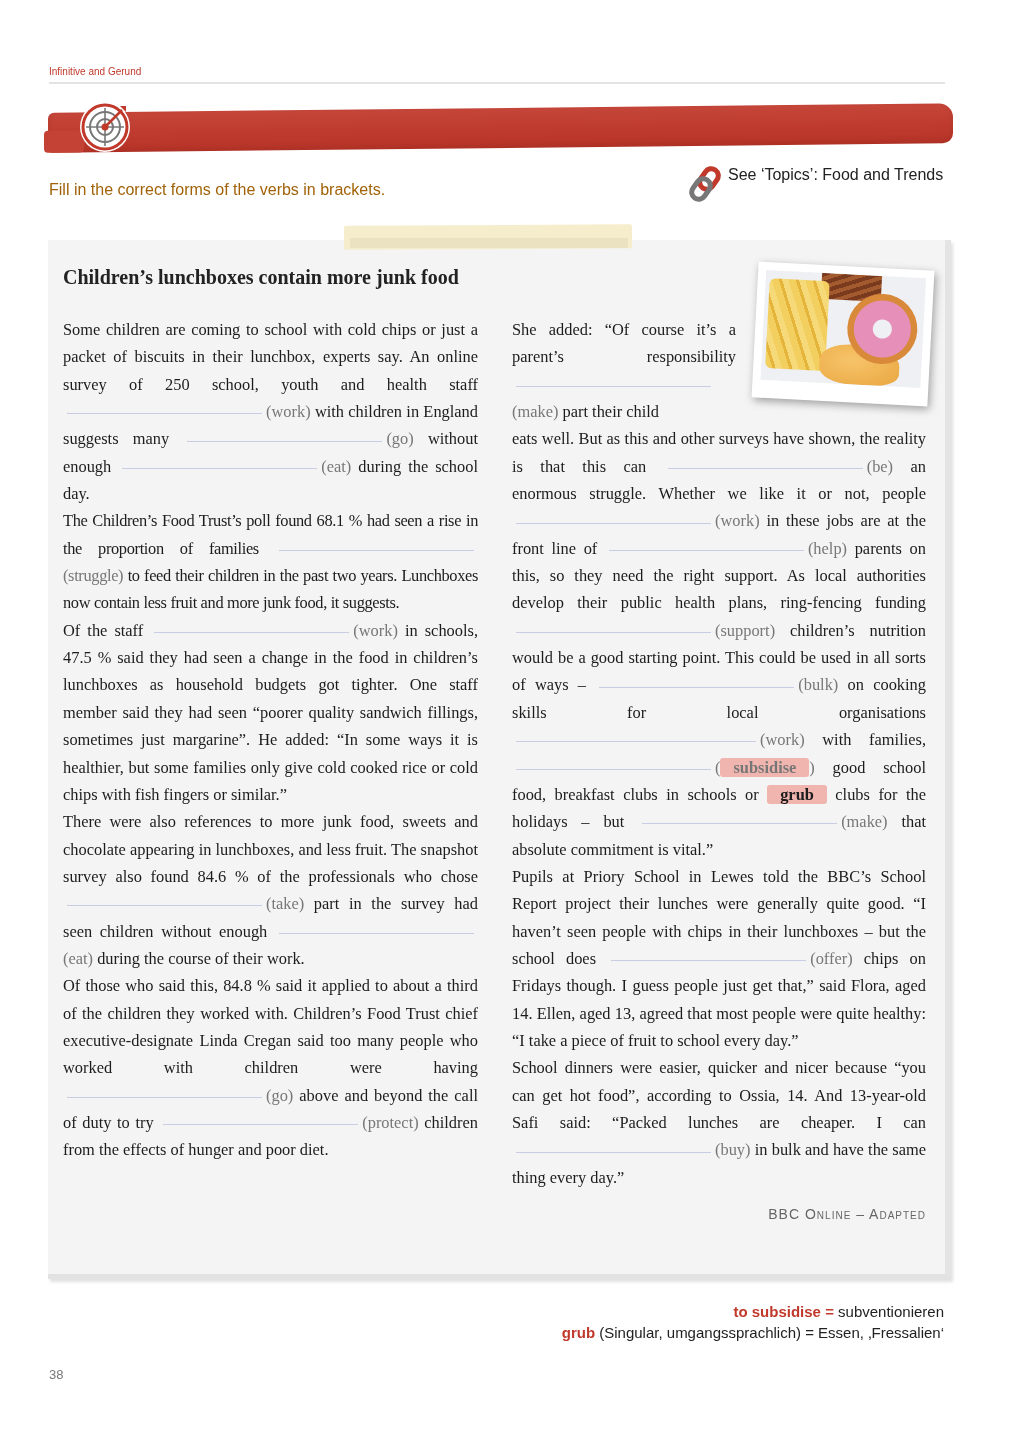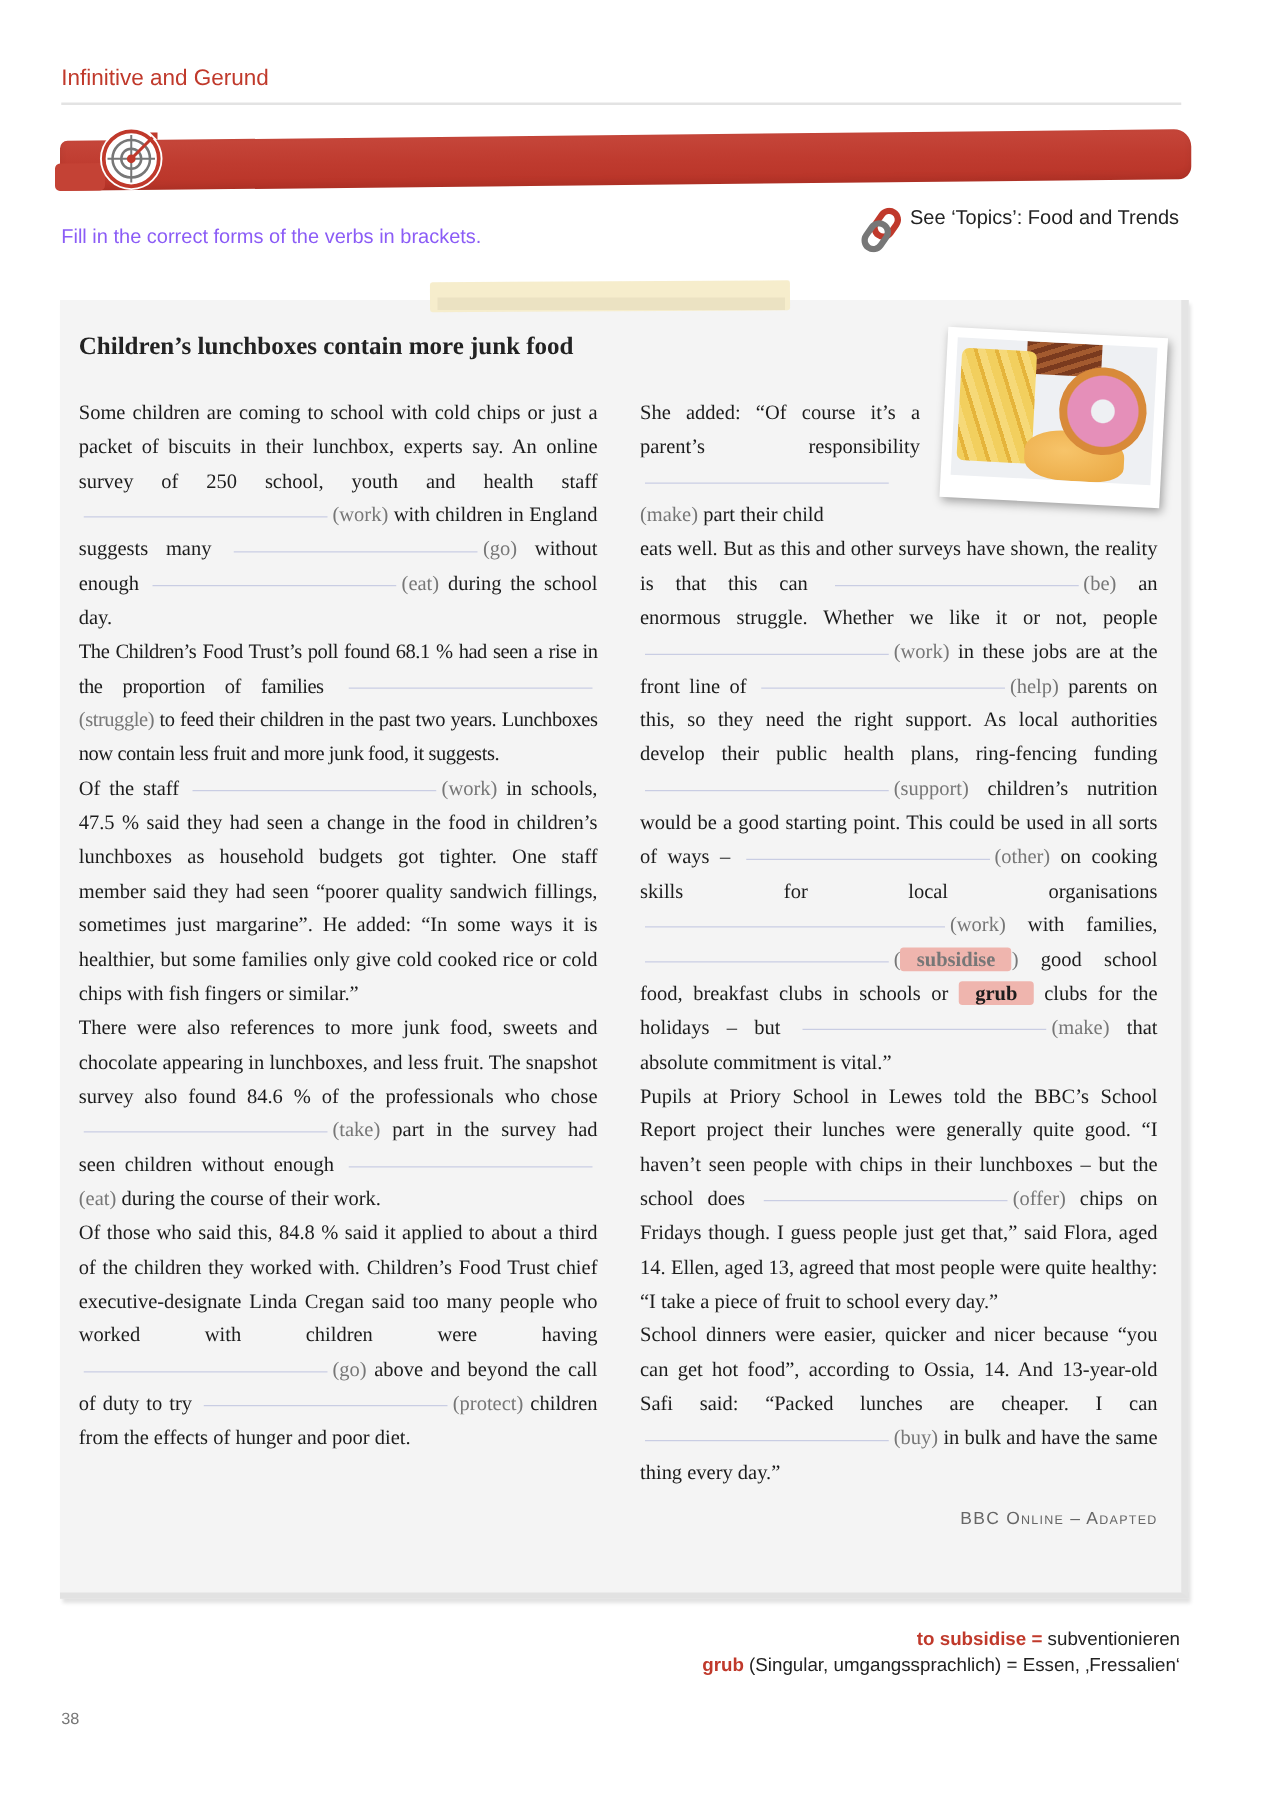--- a/index.html
+++ b/index.html
@@ -1,30 +1,30 @@
 <!DOCTYPE html>
 <html><head>
 <meta charset="utf-8">
 <style>
   html, body { margin:0; padding:0; }
   body { width:1018px; height:1440px; background:#ffffff; position:relative; overflow:hidden;
          font-family:"Liberation Sans", sans-serif; color:#1a1a1a; }
-  .running-head { position:absolute; left:49px; top:52px; font-size:18px; color:#c0392b;text-align:right; }
+  .running-head { position:absolute; left:49px; top:66px; font-size:10px; color:#c0392b;text-align:right; }
   .head-rule { position:absolute; left:49px; top:82px; width:896px; height:2px; background:#e3e3e3; }
 
   .banner { position:absolute; left:48px; top:102px; width:905px; height:50px; }
   .banner-stroke { position:absolute; left:0; top:6px; width:905px; height:40px;
        background:linear-gradient(180deg,#c5463a 0%,#bf3b2f 50%,#b93428 100%);
        border-radius:6px 14px 10px 4px; transform:skewY(-0.6deg);
        box-shadow:inset 0 -3px 6px rgba(0,0,0,0.08); }
   .banner-stroke::before { content:""; position:absolute; left:-4px; top:18px; width:40px; height:22px; background:#c44235; border-radius:4px; }
   .target-icon { position:absolute; left:32px; top:0; width:50px; height:50px; border-radius:50%; background:#fff; }
   .banner-title { position:absolute; left:102px; top:11px; color:#fff; font-size:19px; font-weight:bold; letter-spacing:0.1px; }
 
-  .instruction { position:absolute; left:49px; top:181px; font-size:16px; color:#8b5cf6; }
+  .instruction { position:absolute; left:49px; top:181px; font-size:16px; color:#a16207; }
   .topics-link { position:absolute; left:688px; top:166px; display:flex; }
   .link-icon { width:38px; height:36px; }
   .topics-text { font-size:16px; color:#222; margin-left:2px; margin-bottom:-4px; }
 
   .card { position:absolute; left:48px; top:240px; width:897px; height:1034px; background:#f4f4f4;
           box-shadow: 2px 3px 3px rgba(0,0,0,0.12); border-right:6px solid #e4e4e4; border-bottom:5px solid #e2e2e2; }
   .tape { position:absolute; left:344px; top:225px; width:288px; height:24px; background:#f5ecc8; opacity:0.92;
           transform:rotate(-0.3deg); border-radius:2px; }
   .tape2 { position:absolute; left:350px; top:238px; width:278px; height:10px; background:#ebe2c2; }
 
@@ -150,21 +150,21 @@
   <p>
     <span>eats well. But as this and other surveys have shown, the reality is that this can</span>
     <span class="blank"></span><span class="verb">(be)</span>
     <span>an enormous struggle. Whether we like it or not, people</span>
     <span class="blank"></span><span class="verb">(work)</span>
     <span>in these jobs are at the front line of</span>
     <span class="blank"></span><span class="verb">(help)</span>
     <span>parents on this, so they need the right support. As local authorities develop their public health plans, ring-fencing funding</span>
     <span class="blank"></span><span class="verb">(support)</span>
     <span>children’s nutrition would be a good starting point. This could be used in all sorts of ways –</span>
-    <span class="blank"></span><span class="verb">(other)</span>
+    <span class="blank"></span><span class="verb">(bulk)</span>
     <span>on cooking skills for local organisations</span>
     <span class="blank long"></span><span class="verb">(work)</span>
     <span>with families,</span>
     <span class="blank"></span><span class="verb"><span>(</span><span class="hl">subsidise</span><span>)</span></span>
     <span>good school food, breakfast clubs in schools or</span>
     <span class="hl">grub</span>
     <span>clubs for the holidays – but</span>
     <span class="blank"></span><span class="verb">(make)</span>
     <span>that absolute commitment is vital.”</span>
   </p>

